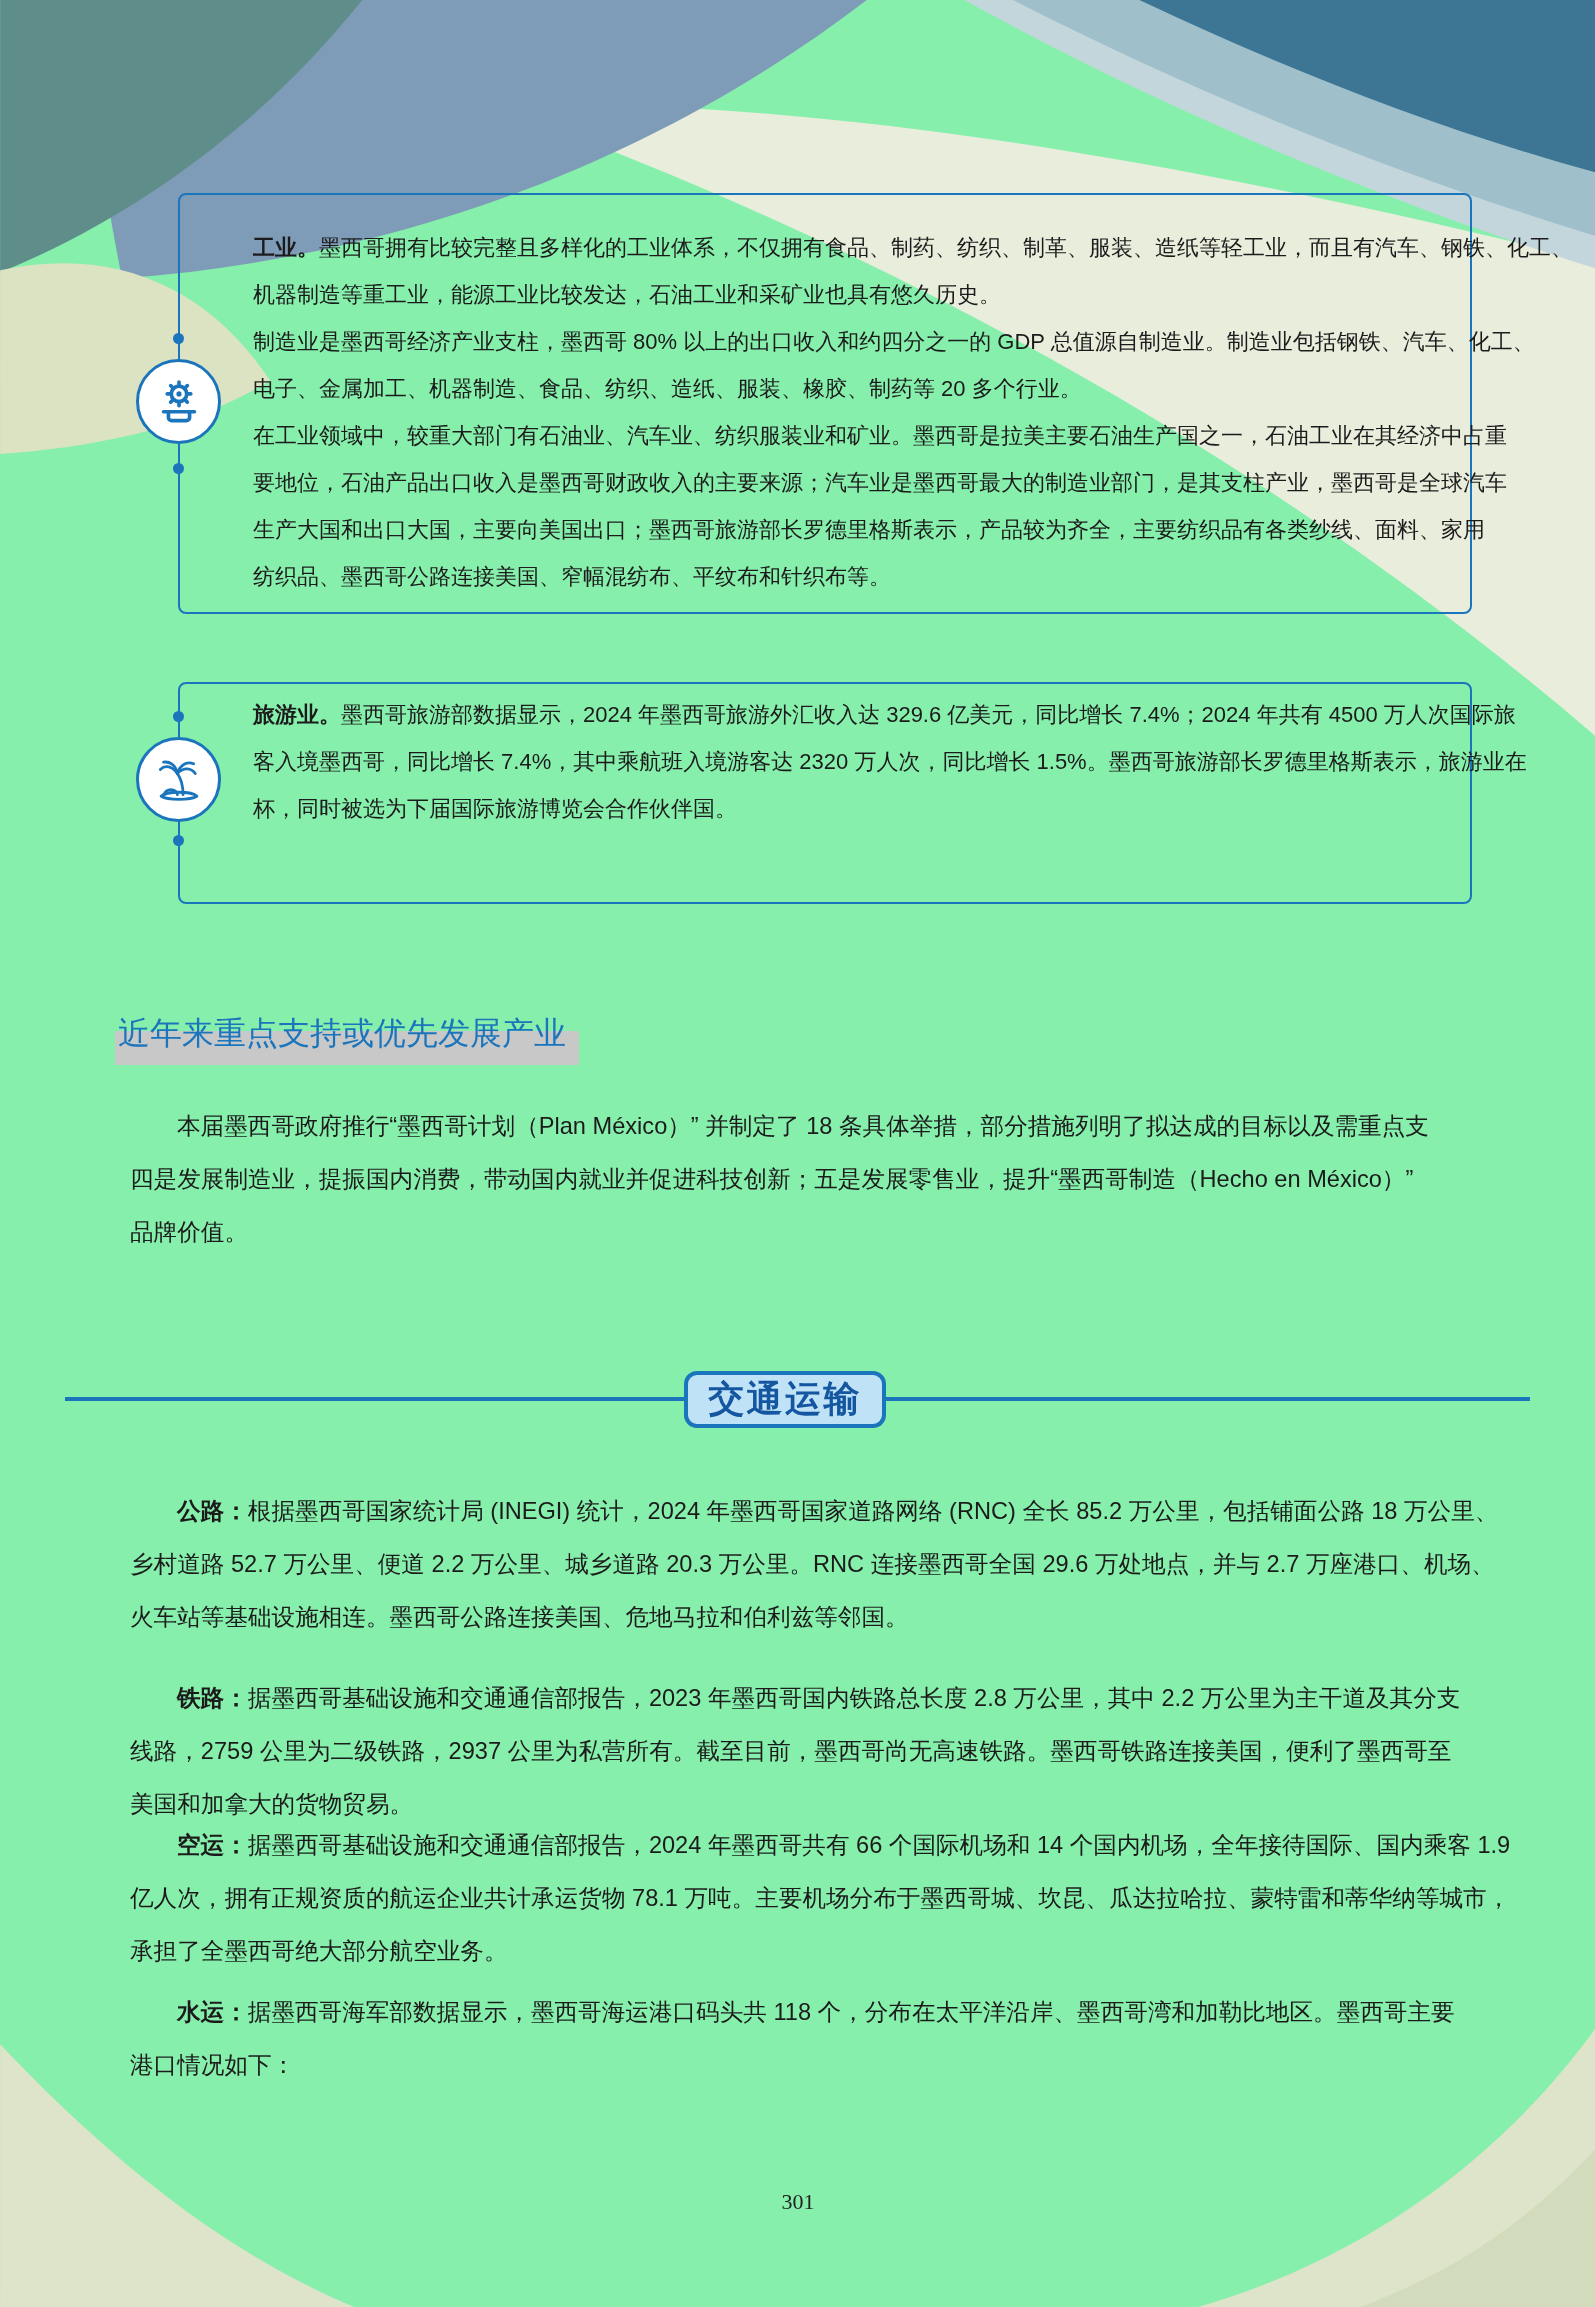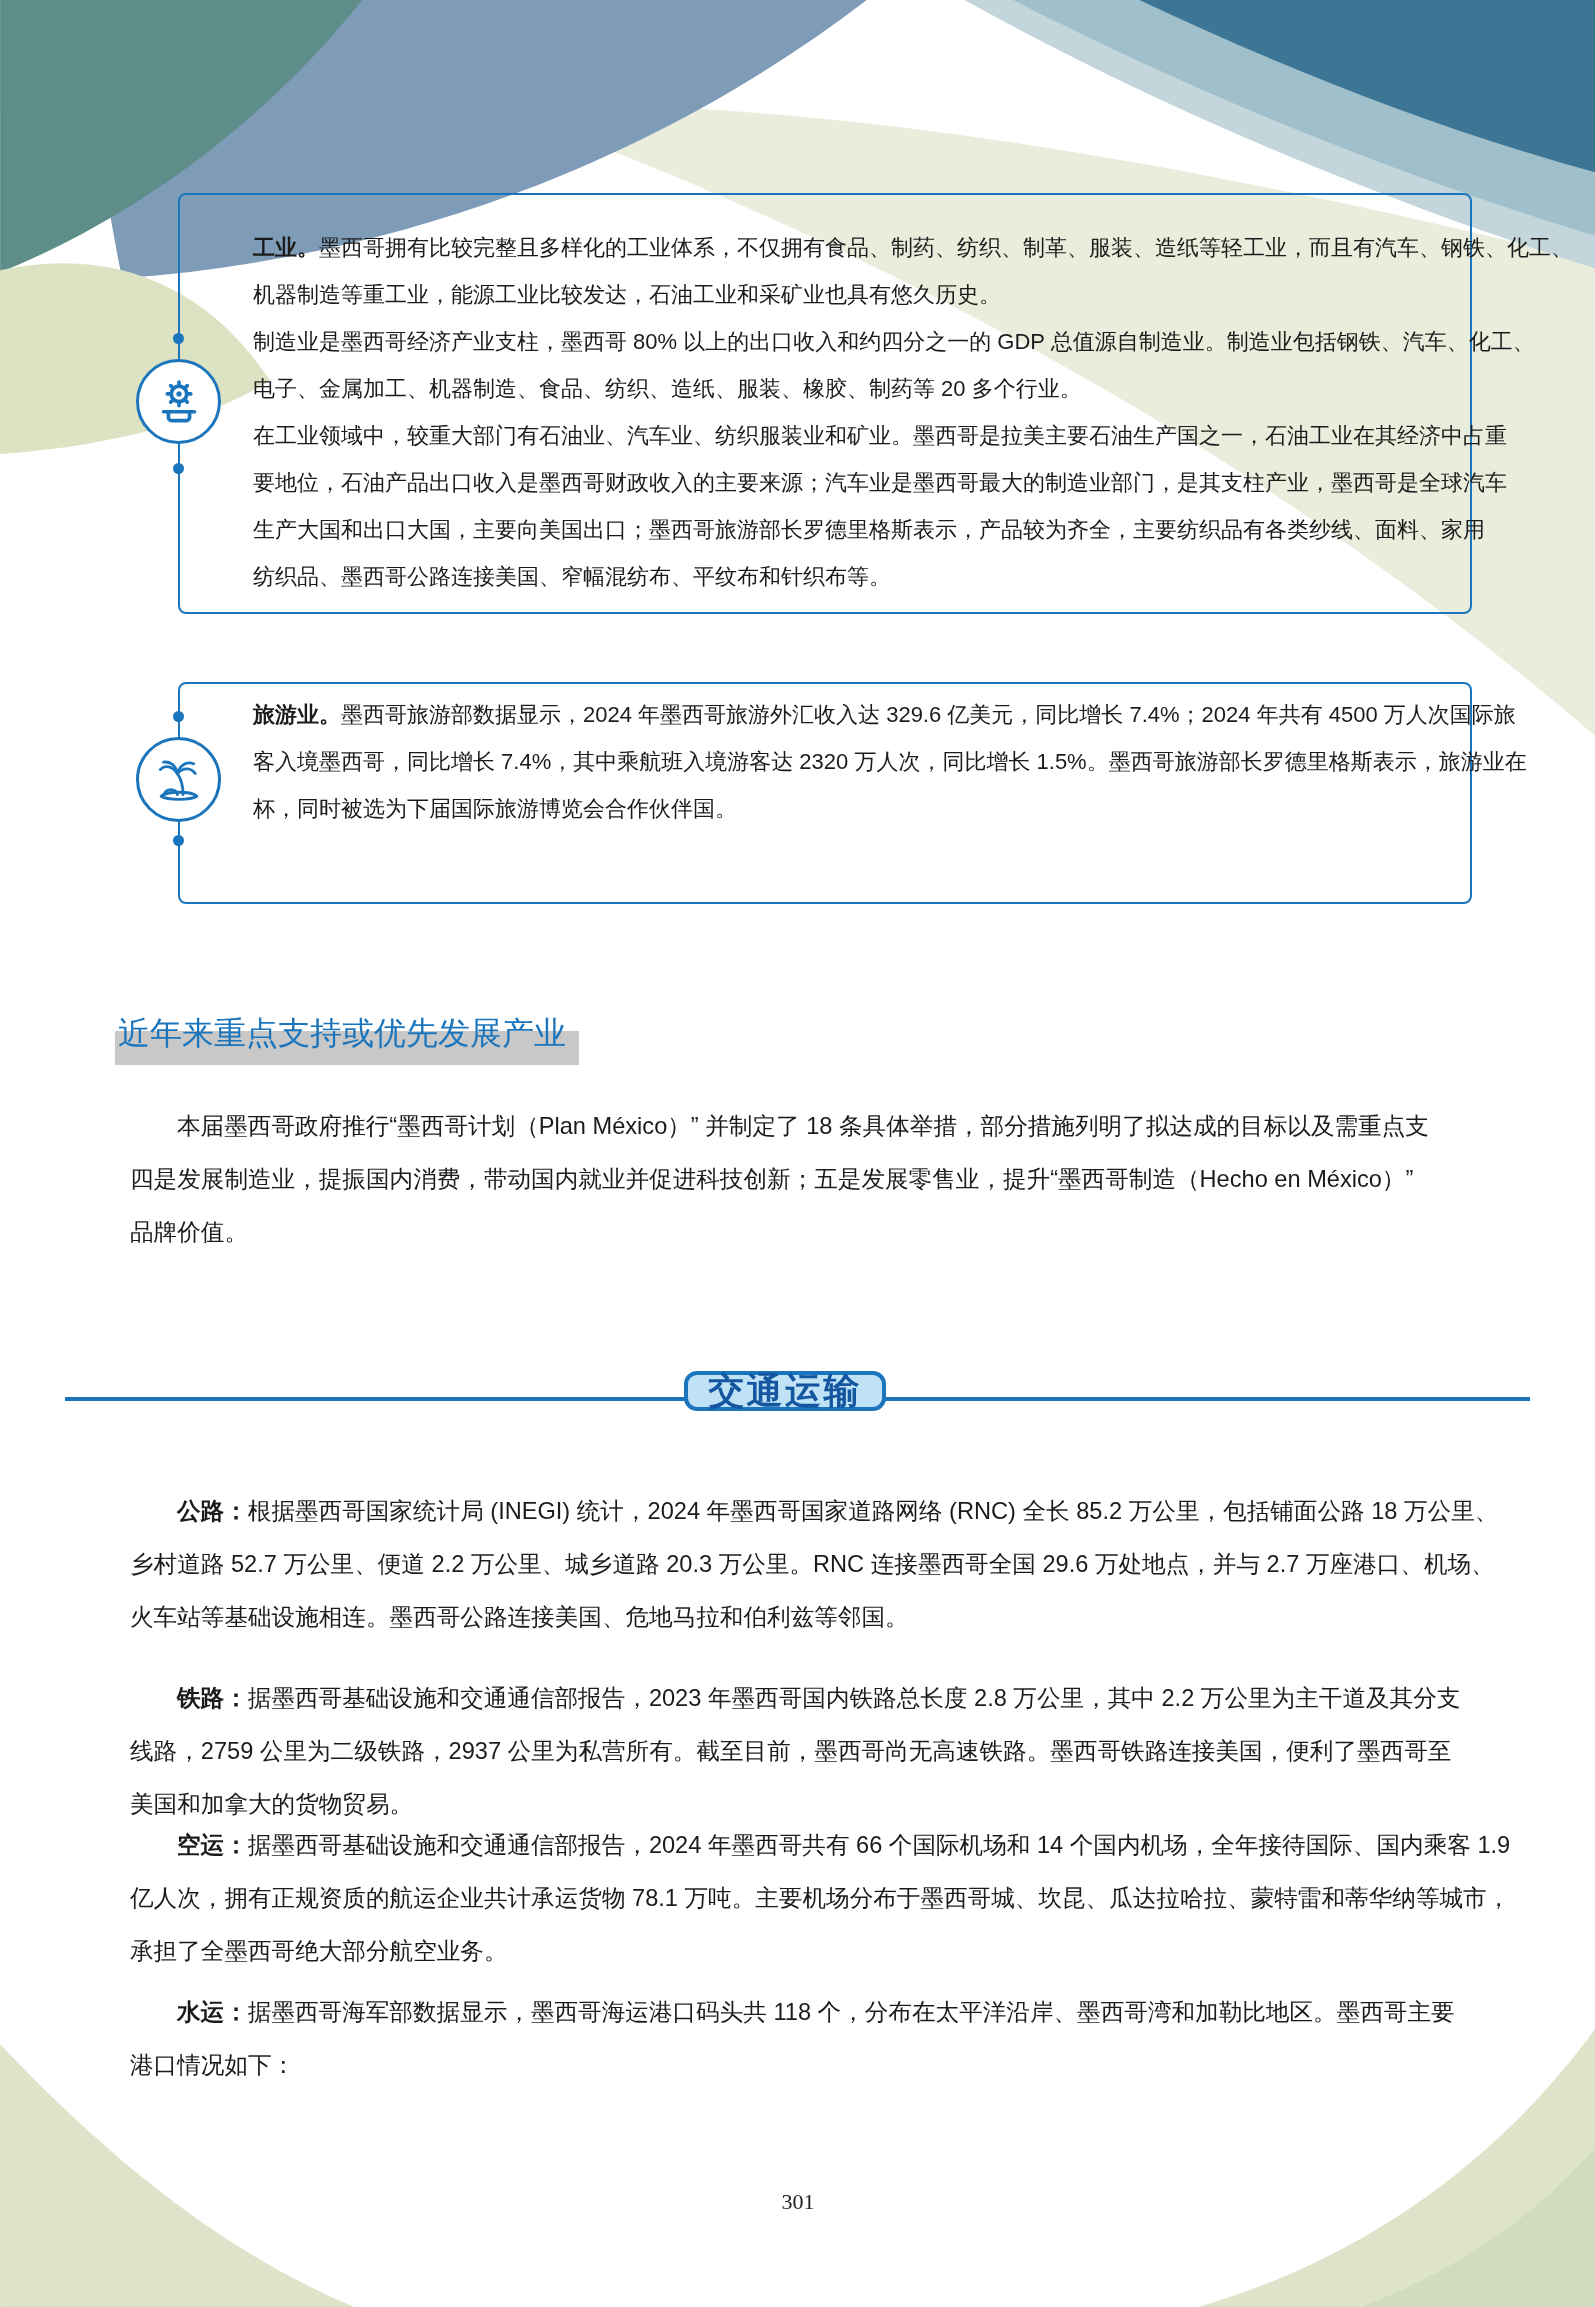--- a/index.html
+++ b/index.html
@@ -1,19 +1,19 @@
 <!DOCTYPE html>
 <html style="font-size:13px"><head>
 <meta charset="utf-8">
 <style>
   html,body{margin:0;padding:0;background:#e8e8e8;}
   .page{
     position:relative;
     width:1596px;height:2307px;
-    background:#ffffff;
+    background:#86efac;
     overflow:hidden;
     font-family:"Liberation Sans","DejaVu Sans",sans-serif;
     color:#1b1b1b;
   }
   .bg-svg{position:absolute;left:0;top:0;width:1596px;height:2307px;}
 
   
   .callout{
     position:absolute;
     border:2.4px solid #1B75BC;
@@ -60,21 +60,21 @@
   }
   .para .tline{height:53px;line-height:53px;white-space:nowrap;}
   .para .tline.first{text-indent:47px;}
 
   
   .divider-line{
     position:absolute;left:65px;top:1397px;width:1465px;height:4.1px;
     background:#1B75BC;
   }
   .badge{
-    position:absolute;left:684px;top:1371px;width:202px;height:40px;
+    position:absolute;left:684px;top:1371px;width:202px;height:57px;
     background:#BFE2F7;border:4.1px solid #1B75BC;border-radius:13px;
     box-sizing:border-box;
     display:flex;align-items:center;justify-content:center;
     z-index:2;
   }
   .badge span{
     font-size:36px;font-weight:700;color:#1457A0;letter-spacing:2.4px;
   }
 
   .page-number{

